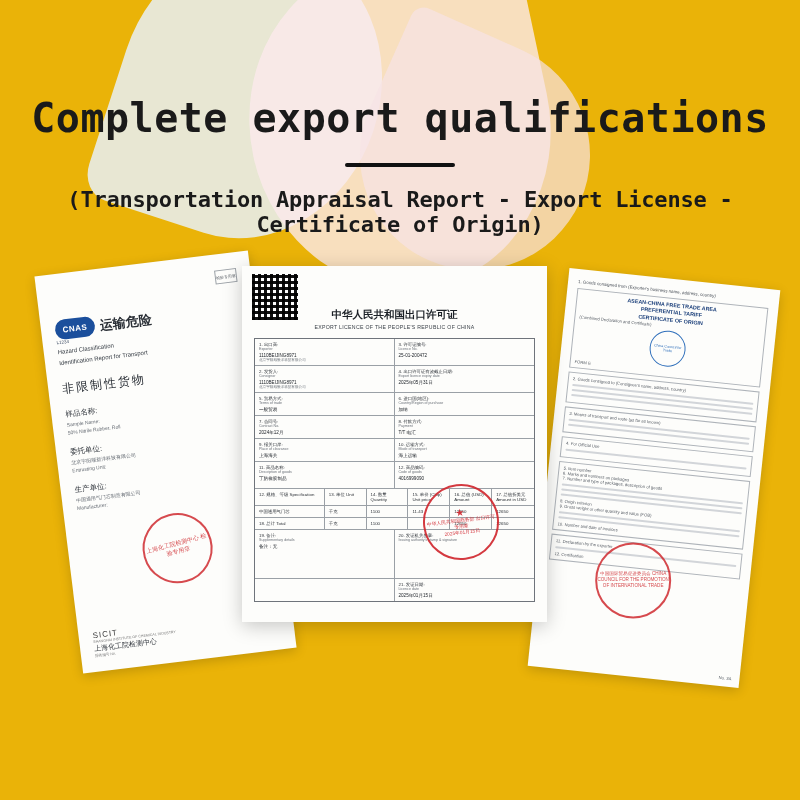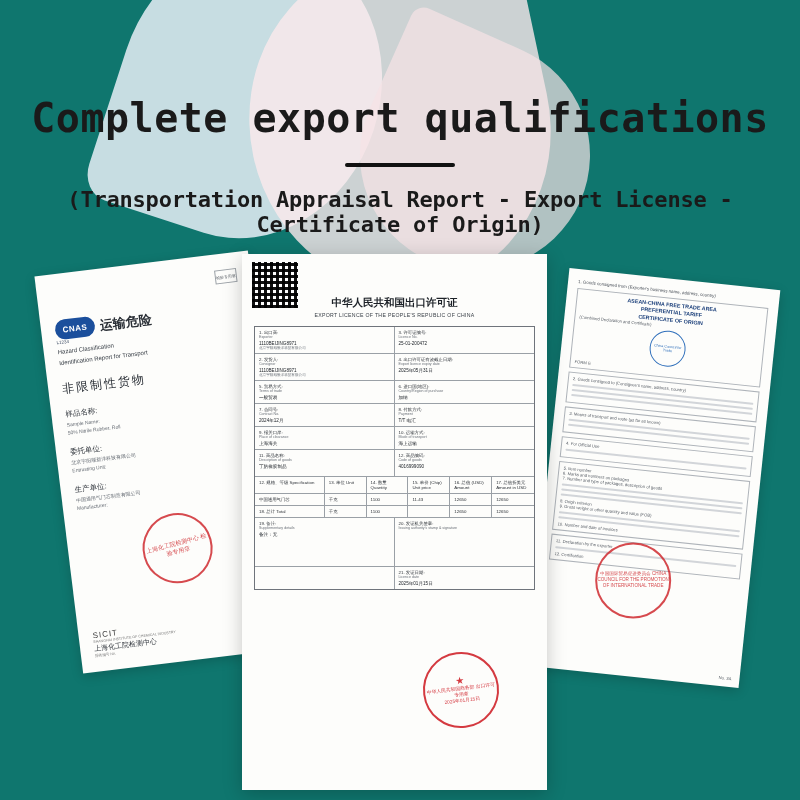--- a/index.html
+++ b/index.html
@@ -10,21 +10,21 @@
     width: 800px;
     height: 800px;
     background: #ffffff;
     font-family: "Liberation Sans", sans-serif;
     overflow: hidden;
   }
   .page {
     position: relative;
     width: 800px;
     height: 800px;
-    background: #0f766e;
+    background: #eab308;
     overflow: hidden;
   }
   
   .watermark {
     position: absolute;
     top: 0;
     left: 0;
     width: 800px;
     height: 340px;
     overflow: hidden;
@@ -125,23 +125,23 @@
     left: 548px;
     top: 28px;
     width: 212px;
     height: 400px;
     transform: rotate(6deg);
     transform-origin: center;
   }
   
   .doc-center {
     left: 242px;
-    top: 4px;
+    top: 16px;
     width: 305px;
-    height: 536px;
+    height: 356px;
     z-index: 3;
     box-shadow: 0 4px 18px rgba(0,0,0,.22);
   }
 
   
   .ln {
     background: #b9bcc0;
     height: 2px;
     margin: 3px 0;
     border-radius: 1px;

